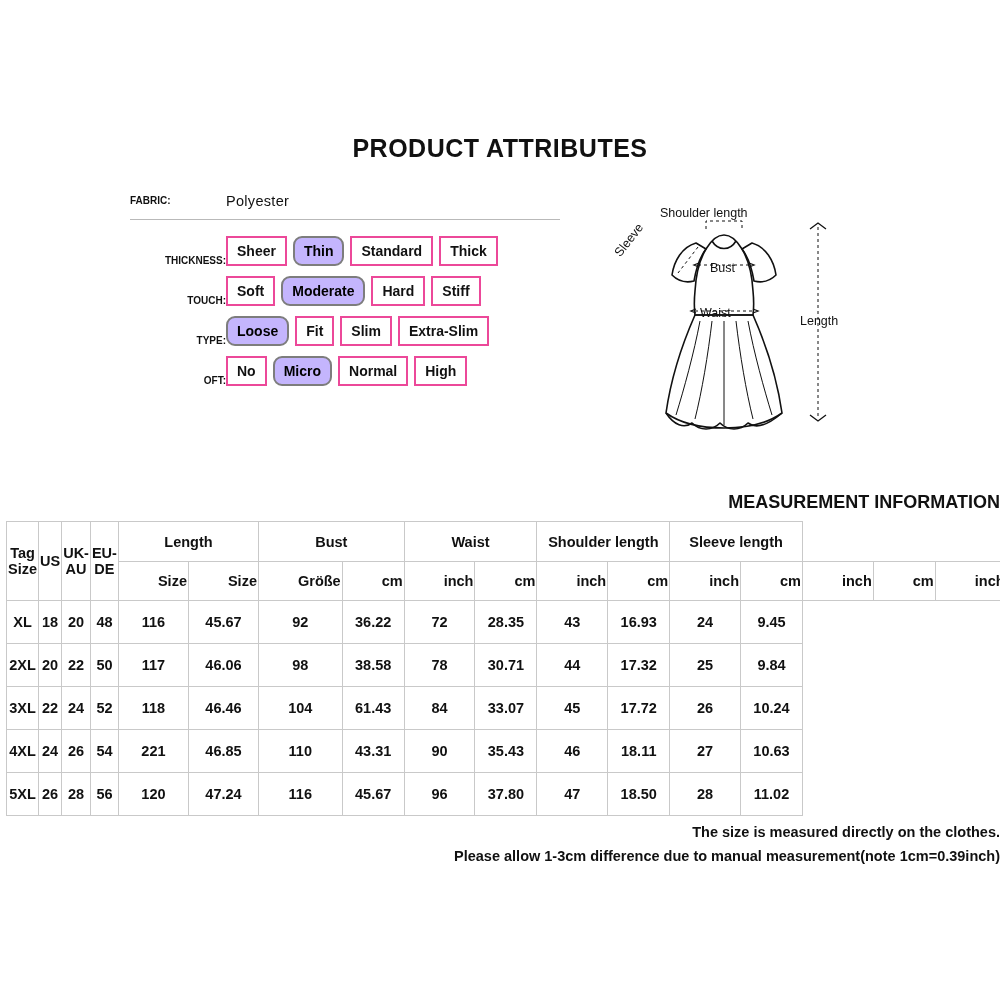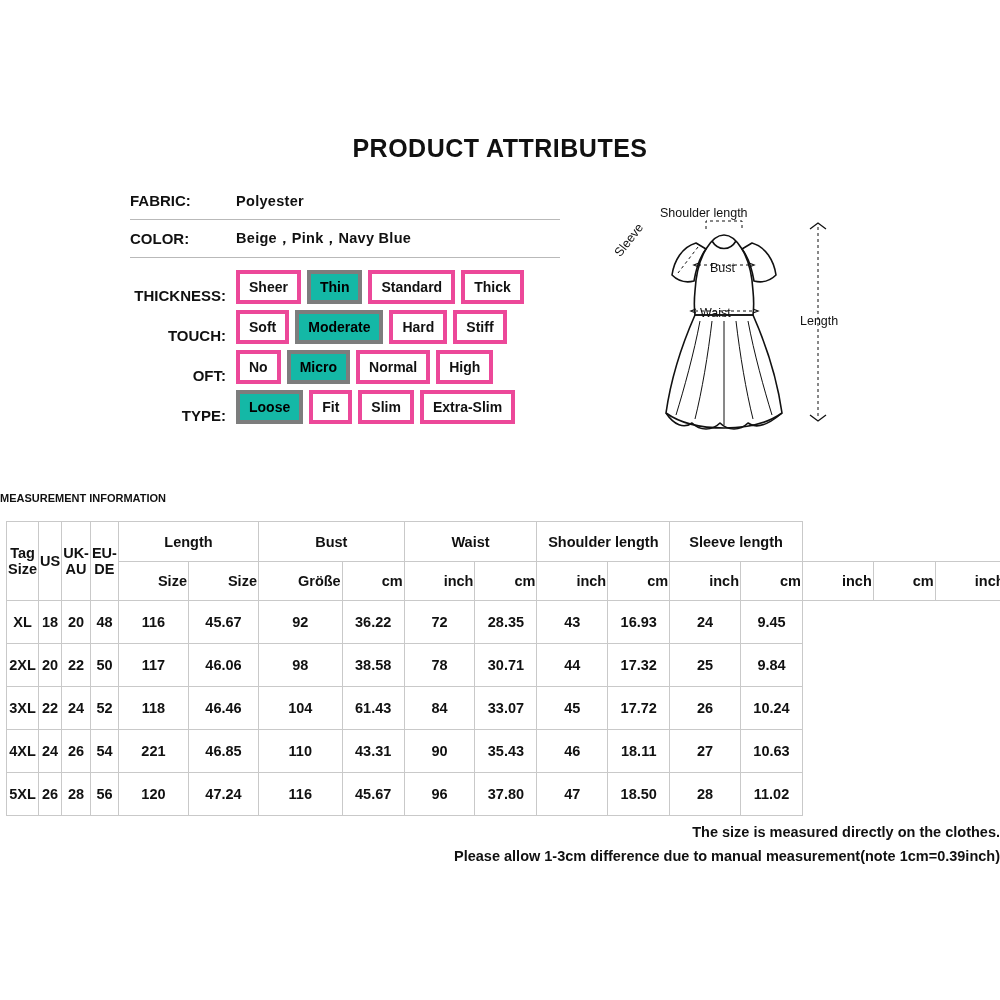--- a/index.html
+++ b/index.html
@@ -36,77 +36,77 @@
     display: flex;
     align-items: center;
     border-bottom: 1px solid #b9b9b9;
     height: 37px;
     font-size: 14.5px;
   }
 
   .attr-label {
     width: 96px;
     text-align: right;
-    padding-right: 10px;
-    font-weight: bold;
-    font-size: 15px;
+    font-weight: bold;
+    font-size: 10px;
     white-space: nowrap;
     flex: 0 0 auto;
   }
   .attr-label.left { text-align: left; }
 
   .attr-value {
-    font-weight: bold;
+    font-weight: normal;
     font-size: 14.5px;
     letter-spacing: 0.3px;
   }
 
   .opt-row {
     display: flex;
     align-items: flex-end;
     height: 40px;
   }
   .opt-row .attr-label { width: 96px; }
 
   .opt {
-    border: 4px solid #ec4899;
+    border: 2px solid #ec4899;
     height: 26px;
     line-height: 26px;
     padding: 0 9px;
     margin-right: 6px;
     font-size: 14px;
     font-weight: bold;
     background: #ffffff;
     color: #111;
     white-space: nowrap;
   }
   .opt.selected {
-    background: #14b8a6;
+    background: #c4b5fd;
     color: #000;
     border-color: #7d7d7d;
+    border-radius: 9px;
   }
 
   
   .diagram {
     position: absolute;
     left: 600px;
     top: 185px;
     width: 300px;
     height: 290px;
   }
   .diagram svg { display: block; }
 
   
   .meas-title {
     position: absolute;
     top: 492px;
     left: 0;
     width: 1000px;
-    text-align: left;
-    font-size: 11px;
+    text-align: right;
+    font-size: 18px;
     font-weight: bold;
   }
 
   table.meas {
     position: absolute;
     top: 521px;
     left: 6px;
     width: 988px;
     border-collapse: collapse;
     font-size: 14px;
@@ -150,56 +150,52 @@
 
 <div class="attr-title">PRODUCT ATTRIBUTES</div>
 
 <div class="attr-wrap">
 
   <div class="attr-row">
     <span class="attr-label left">FABRIC:</span>
     <span class="attr-value">Polyester</span>
   </div>
 
-  <div class="attr-row">
-    <span class="attr-label left">COLOR:</span>
-    <span class="attr-value">Beige，Pink，Navy Blue</span>
-  </div>
 
 
   <div class="opt-row" style="margin-top:6px;">
     <span class="attr-label">THICKNESS:</span>
     <span class="opt">Sheer</span>
     <span class="opt selected">Thin</span>
     <span class="opt">Standard</span>
     <span class="opt">Thick</span>
   </div>
 
   <div class="opt-row">
     <span class="attr-label">TOUCH:</span>
     <span class="opt">Soft</span>
     <span class="opt selected">Moderate</span>
     <span class="opt">Hard</span>
     <span class="opt">Stiff</span>
   </div>
 
   <div class="opt-row">
+    <span class="attr-label">TYPE:</span>
+    <span class="opt selected">Loose</span>
+    <span class="opt">Fit</span>
+    <span class="opt">Slim</span>
+    <span class="opt">Extra-Slim</span>
+  </div>
+
+  <div class="opt-row">
     <span class="attr-label">OFT:</span>
     <span class="opt">No</span>
     <span class="opt selected">Micro</span>
     <span class="opt">Normal</span>
     <span class="opt">High</span>
-  </div>
-
-  <div class="opt-row">
-    <span class="attr-label">TYPE:</span>
-    <span class="opt selected">Loose</span>
-    <span class="opt">Fit</span>
-    <span class="opt">Slim</span>
-    <span class="opt">Extra-Slim</span>
   </div>
 </div>
 
 <div class="diagram">
   <svg width="300" height="290" viewBox="0 0 300 290">
     <g fill="none" stroke="#111" stroke-width="1.6" stroke-linejoin="round">
 
       <path d="M96 58 C82 62 74 76 72 90 C78 96 86 98 94 96 C96 84 100 72 106 64 Z"></path>
       <path d="M152 58 C166 62 174 76 176 90 C170 96 162 98 154 96 C152 84 148 72 142 64 Z"></path>
 

